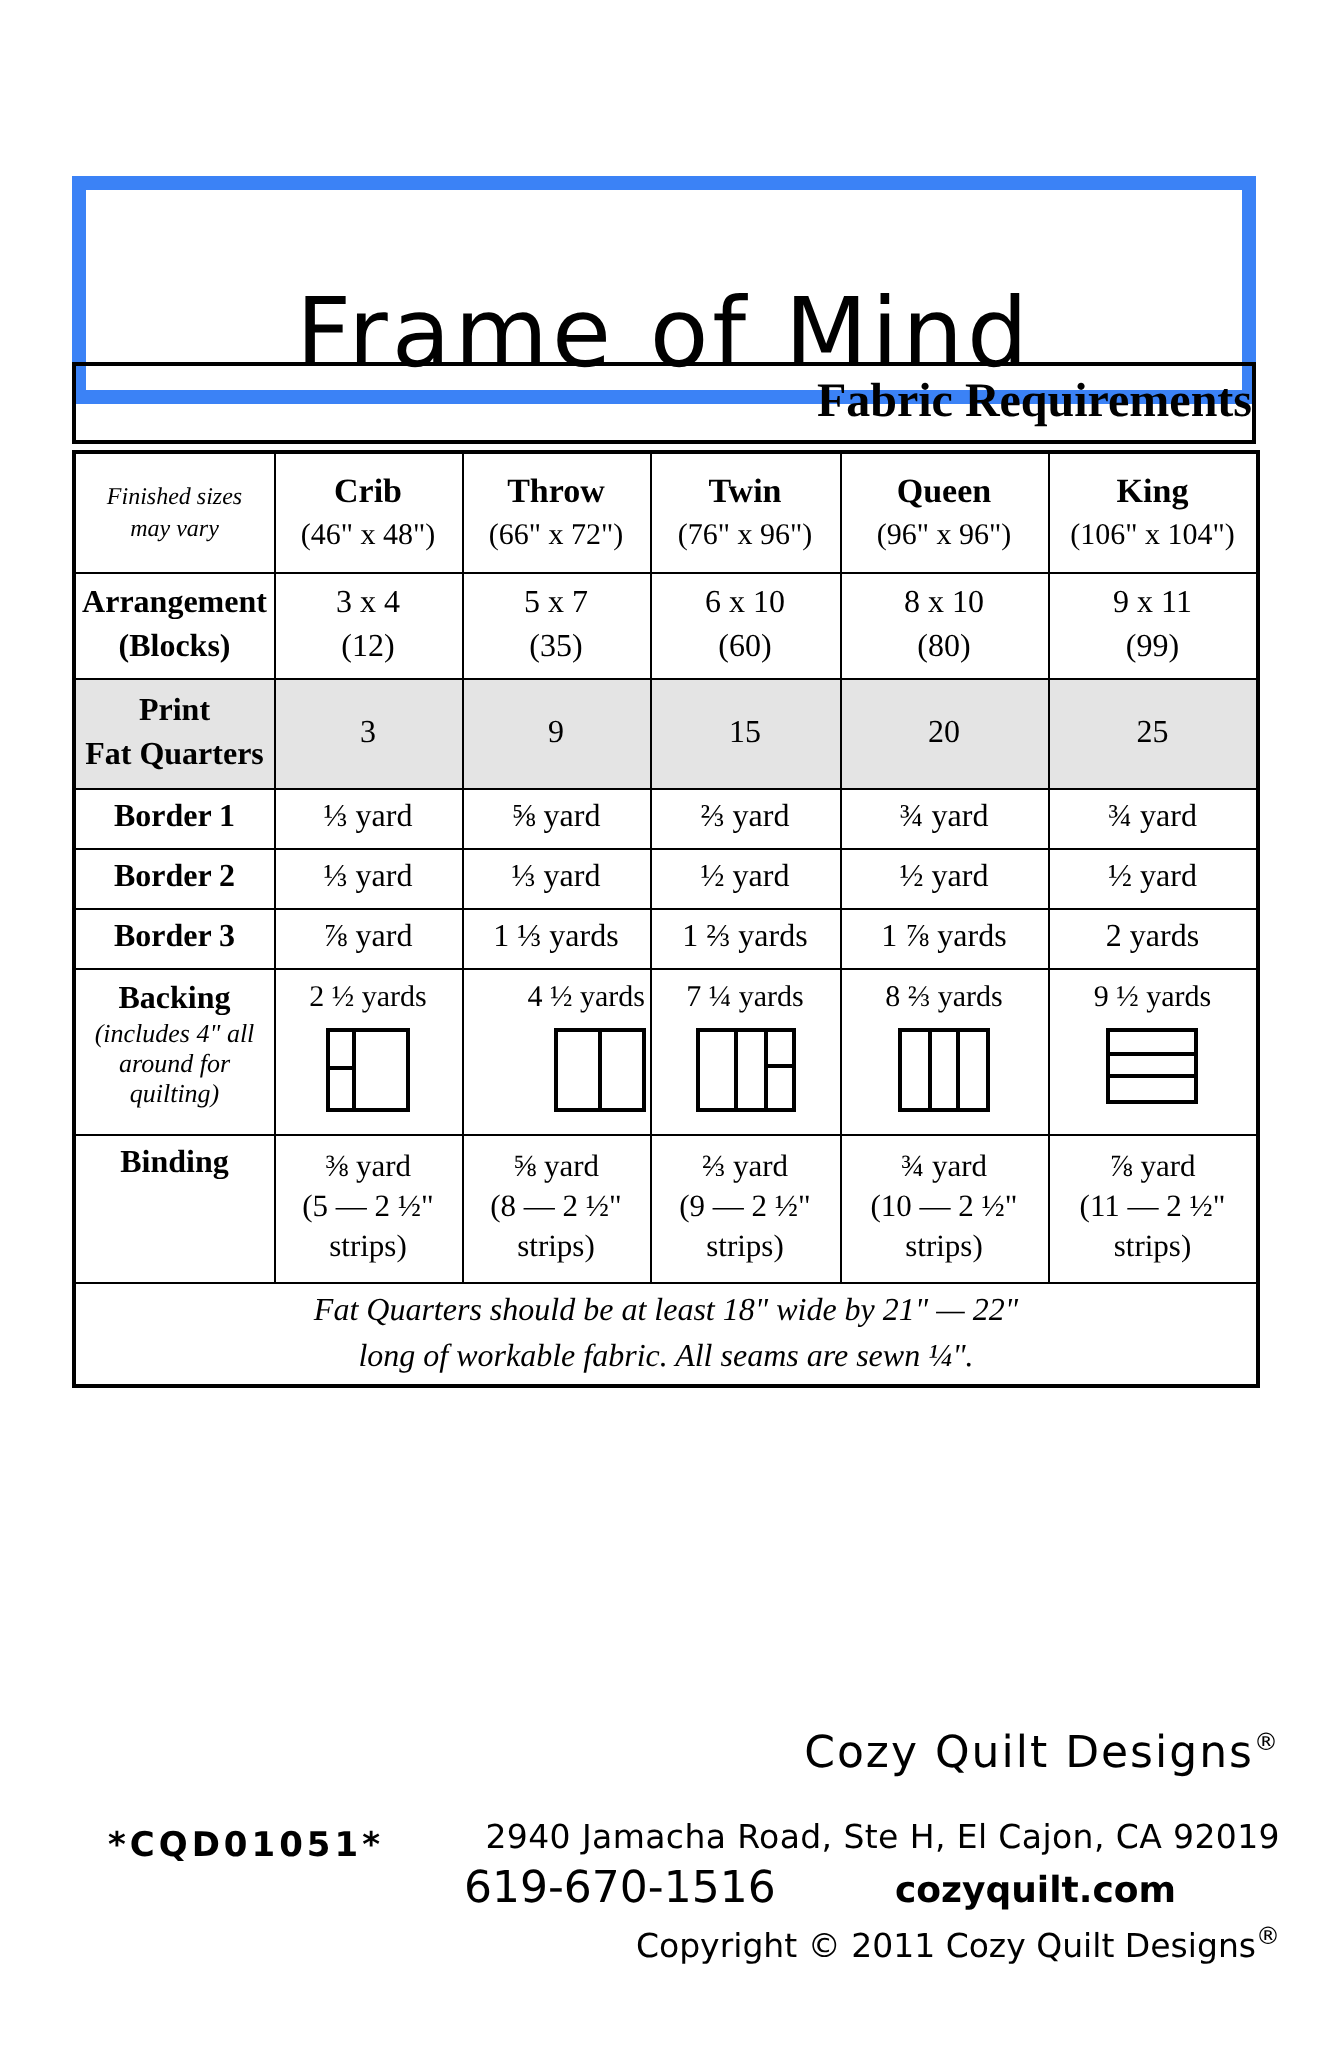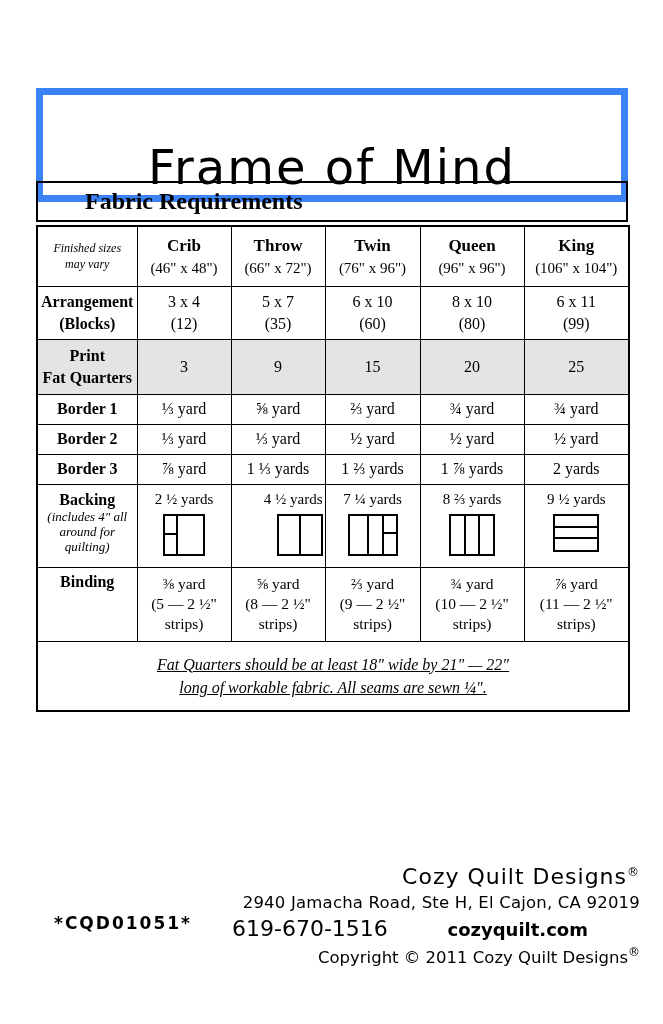--- a/index.html
+++ b/index.html
@@ -15,21 +15,21 @@
   .title-box {
     position: absolute; left: 36px; top: 88px; width: 592px; height: 114px;
     border: 7px solid #3b82f6; display: flex; align-items: flex-end; justify-content: center;
   }
   .title-text {
     font-family: "DejaVu Sans", sans-serif;
     font-size: 48px; font-weight: 400; letter-spacing: 2px;
   }
   .subtitle-box {
     position: absolute; left: 36px; top: 181px; width: 592px; height: 41px;
-    border: 2px solid #000; display: flex; align-items: center; justify-content: flex-start; padding-left: 47px;
+    border: 2px solid #000; display: flex; align-items: center; justify-content: flex-end; padding-left: 47px;
   }
   .subtitle-text { font-size: 24px; font-weight: bold; }
 
   
   table.req {
     position: absolute; left: 36px; top: 225px; width: 592px;
     border-collapse: collapse; table-layout: fixed;
     border: 2px solid #000;
   }
   table.req td, table.req th {
@@ -51,36 +51,36 @@
   .d-crib  { width: 42px; height: 42px; }
   .d-throw { width: 46px; height: 42px; }
   .d-twin  { width: 50px; height: 42px; }
   .d-queen { width: 46px; height: 42px; }
   .d-king  { width: 46px; height: 38px; }
   .ln { position: absolute; background: #000; }
   .v { top: 0; bottom: 0; width: 2px; }
   .h { height: 2px; }
 
   
-  td.footnote { font-style: italic; font-size: 17.5px; height: 70px; text-decoration: underline; }
+  td.footnote { font-style: italic; font-size: 17.5px; height: 52px; }
   td.footnote .cell-line { line-height: 1.45; }
 
   
   .sku {
     position: absolute; left: 54px; top: 913px;
     font-family: "DejaVu Sans", sans-serif; font-weight: bold;
     font-size: 17px; letter-spacing: 2px;
   }
   .footer-center {
     position: absolute; left: 180px; top: 864px; width: 460px;
     text-align: right; font-family: "DejaVu Sans", sans-serif;
   }
   .brand { font-size: 22px; letter-spacing: 1px; }
   .brand sup, .copyright sup { font-size: 12px; }
-  .address { font-size: 16.5px; margin-top: 4px; letter-spacing: 0.2px; }
+  .address { font-size: 16.5px; margin-top: 20px; letter-spacing: 0.2px; }
   .phone-line { display: flex; justify-content: space-between; width: 356px; margin: 4px auto 0 auto; align-items: baseline; }
   .phone { font-size: 22px; }
   .website { font-size: 18px; font-weight: bold; }
   .copyright { font-size: 16.5px; margin-top: 4px; }
 </style>
 </head>
 <body>
 
 <div class="sheet">
 
@@ -145,21 +145,21 @@
       </td>
       <td>
         <span class="cell-line">6 x 10</span>
         <span class="cell-line">(60)</span>
       </td>
       <td>
         <span class="cell-line">8 x 10</span>
         <span class="cell-line">(80)</span>
       </td>
       <td>
-        <span class="cell-line">6 x 11</span>
+        <span class="cell-line">9 x 11</span>
         <span class="cell-line">(99)</span>
       </td>
     </tr>
 
     <tr class="gray" style="height:55px">
       <td class="rowlabel">
         <span class="cell-line">Print</span>
         <span class="cell-line">Fat Quarters</span>
       </td>
       <td>3</td>

